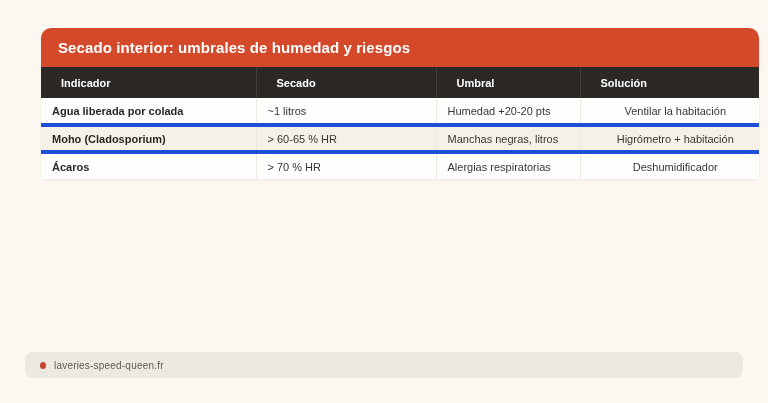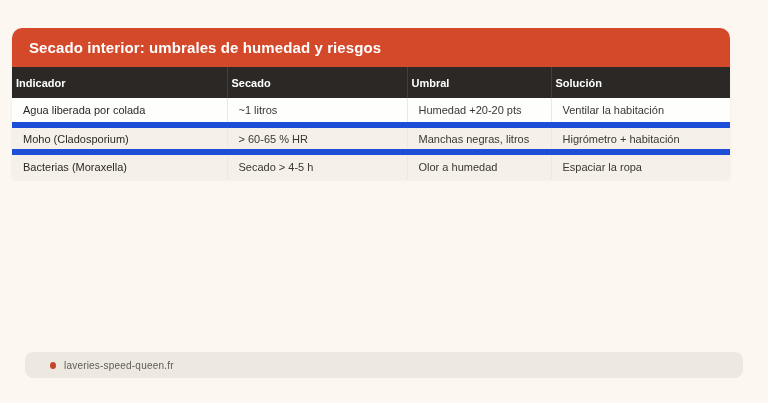--- a/index.html
+++ b/index.html
@@ -8,21 +8,21 @@
     font-family: "Liberation Sans", "DejaVu Sans", sans-serif;
     overflow: hidden;
   }
   .page {
     position: relative;
     width: 768px; height: 403px;
     background: #FCF8F1;
   }
   .card {
     position: absolute;
-    left: 12px; top: 28px; width: 718px;
+    left: 41px; top: 28px; width: 718px;
     border-radius: 10px 10px 2px 2px;
     overflow: hidden;
     box-shadow: 0 1px 3px rgba(80, 60, 40, 0.08);
     background: #FFFFFF;
   }
   .card-header {
     height: 39px;
     background: #D4492A;
     display: flex;
     align-items: center;
@@ -43,52 +43,52 @@
   col.c2 { width: 180px; }
   col.c3 { width: 144px; }
   col.c4 { width: 179px; }
   thead th {
     background: #2B2825;
     color: #FFFFFF;
     height: 31px;
     font-size: 11px;
     font-weight: 700;
     text-align: left;
-    padding-left: 4px;
+    padding-left: 20px;
     border-right: 1px solid #443F3B;
   }
   thead th:last-child { border-right: none; }
   tbody td {
     height: 27px;
     font-size: 11px;
     color: #3A3733;
     padding-left: 11px;
-    border-top: 6px solid #1d4ed8;
+    border-top: 4px solid #1d4ed8;
     border-right: 1px solid #ECE8E0;
     white-space: nowrap;
     overflow: hidden;
   }
   tbody tr:first-child td { border-top: none; }
-  tbody td:last-child { border-right: none; }
+  tbody td:last-child { border-right: none; text-align: center; }
   tbody td.indicator {
-    font-weight: 400;
+    font-weight: 700;
     color: #2B2824;
     margin-left: 9px;
   }
   tbody tr.row-even { background: #FEFEFD; }
   tbody tr.row-odd  { background: #F5F1E9; }
   .source-bar {
     position: absolute;
     left: 25px; top: 352px;
     width: 718px; height: 26px;
     background: #EDE9E1;
     border-radius: 8px;
     display: flex;
     align-items: center;
-    padding-left: 25px;
+    padding-left: 15px;
   }
   .source-dot {
     width: 6px; height: 7px;
     border-radius: 50%;
     background: #C64429;
     margin-right: 8px;
     flex: 0 0 auto;
   }
   .source-text {
     font-size: 10px;
@@ -128,25 +128,25 @@
           <td>~1 litros</td>
           <td>Humedad +20-20 pts</td>
           <td>Ventilar la habitación</td>
         </tr>
         <tr class="row-odd">
           <td class="indicator">Moho (Cladosporium)</td>
           <td>&gt; 60-65 % HR</td>
           <td>Manchas negras, litros</td>
           <td>Higrómetro + habitación</td>
         </tr>
-        <tr class="row-odd">
-          <td class="indicator">Bacterias (Moraxella)</td>
-          <td>Secado &gt; 4-5 h</td>
-          <td>Olor a humedad</td>
-          <td>Espaciar la ropa</td>
+        <tr class="row-even">
+          <td class="indicator">Ácaros</td>
+          <td>&gt; 70 % HR</td>
+          <td>Alergias respiratorias</td>
+          <td>Deshumidificador</td>
         </tr>
       </tbody>
     </table>
 
   </div>
 
   <div class="source-bar">
     <span class="source-dot"></span>
     <span class="source-text">laveries-speed-queen.fr</span>
   </div>

